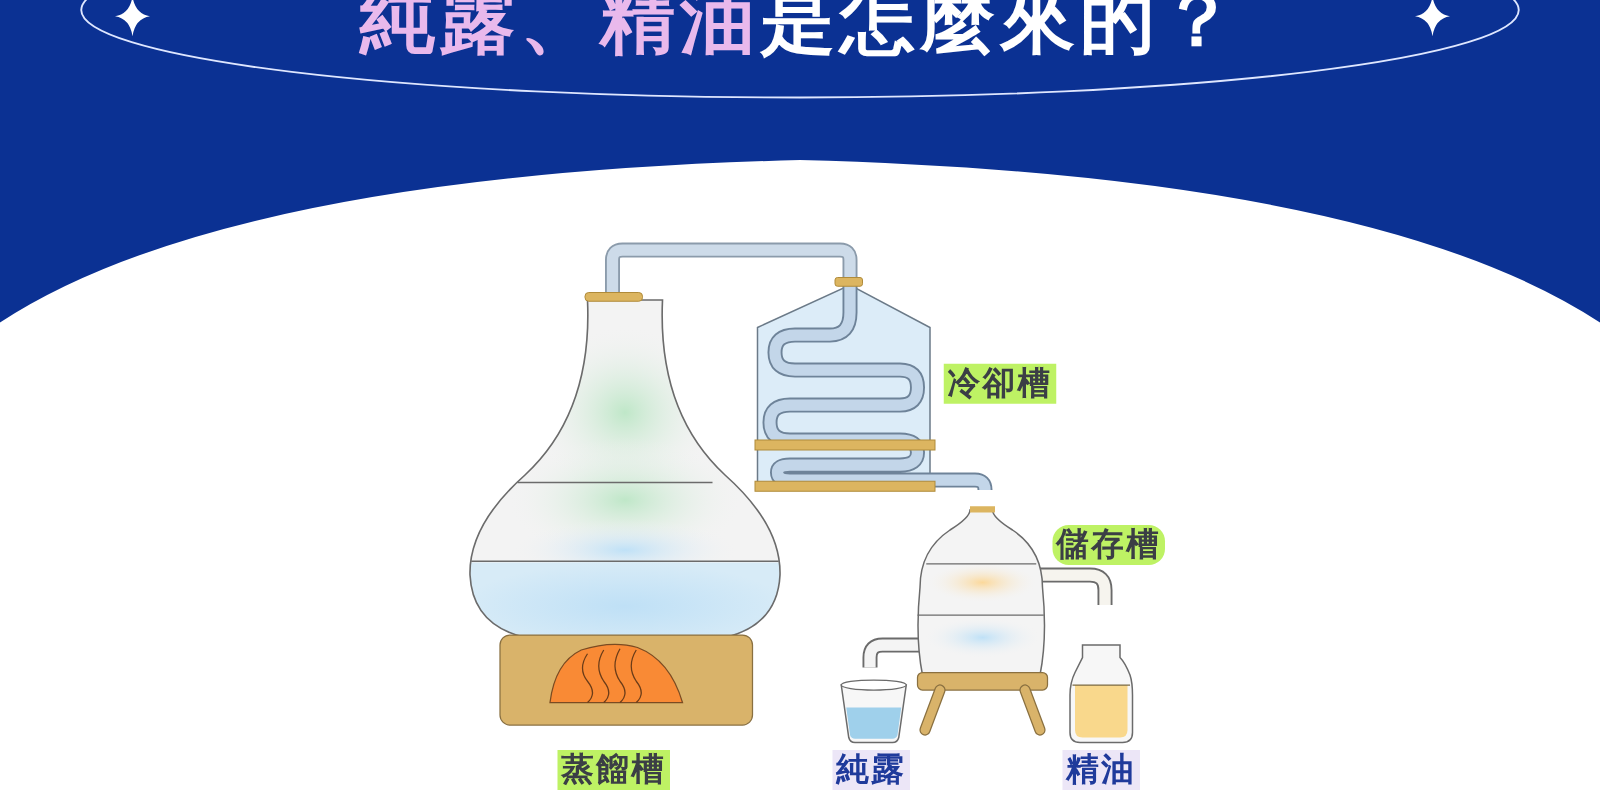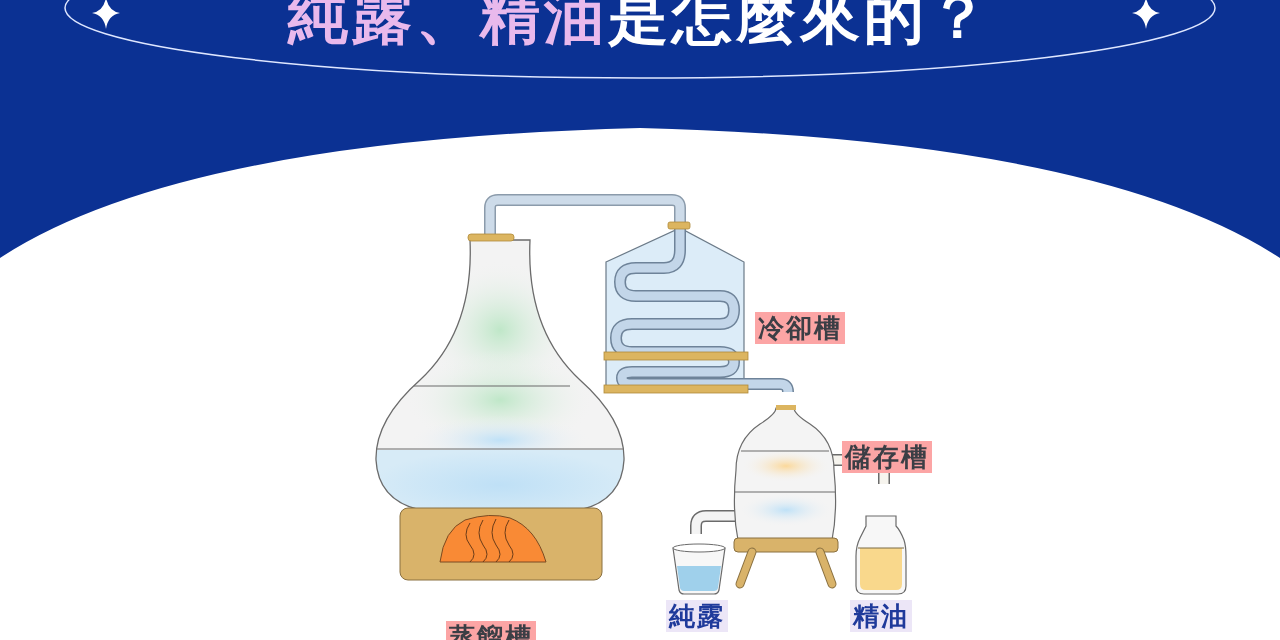--- a/index.html
+++ b/index.html
@@ -13,21 +13,21 @@
     position: absolute; left: 0; top: -26px; width: 1280px; text-align: center;
     font-size: 60px; font-weight: bold; letter-spacing: 4px; line-height: 84px;
     color: #ffffff;
   }
   .title .accent { color: #e9b9ec; }
   .diagram { position: absolute; left: 0; top: 0; width: 1280px; height: 640px; }
   .label {
     position: absolute; font-size: 26px; font-weight: bold; letter-spacing: 2px;
     line-height: 32px; padding: 0 3px;
   }
-  .label.gray { color: #3b3e45; background: #fca5a5; margin-top: 21px; }
+  .label.gray { color: #3b3e45; background: #bef264; }
   .label.blue { color: #1f3a9b; background: #ece6f7; }
 </style>
 </head>
 <body>
 
 <svg class="header-bg" viewBox="0 0 1280 640" width="1280" height="640">
   <path d="M0 0 H1280 V258 Q1100 140 640 128 Q180 140 0 258 Z" fill="#0b3193"></path>
 
   <ellipse cx="640" cy="8" rx="575" ry="70" fill="none" stroke="#dfe7ff" stroke-width="1.5"></ellipse>
 
@@ -132,16 +132,16 @@
   </g>
 
   <g>
     <path d="M866 516 H896 V526 Q900 530 904 540 Q906 546 906 556 V586 Q906 594 898 594 H864 Q856 594 856 586 V556 Q856 546 860 538 Q864 530 866 526 Z" fill="#f7f7f7" stroke="#6b6b6b" stroke-width="1.2"></path>
     <path d="M860 548 H902 V584 Q902 590 896 590 H866 Q860 590 860 584 Z" fill="#f9d88c"></path>
     <line x1="858" y1="548" x2="904" y2="548" stroke="#7a6a44" stroke-width="1"></line>
   </g>
 </svg>
 
 <div class="label gray" style="left:755px; top:291px;">冷卻槽</div>
-<div class="label gray" style="left:842px; top:420px;">儲存槽</div>
+<div class="label gray" style="left:842px; top:420px;border-radius:13px;">儲存槽</div>
 <div class="label gray" style="left:446px; top:600px;text-align:right;">蒸餾槽</div>
 <div class="label blue" style="left:666px; top:600px;">純露</div>
 <div class="label blue" style="left:850px; top:600px;">精油</div>
 
 </body></html>

